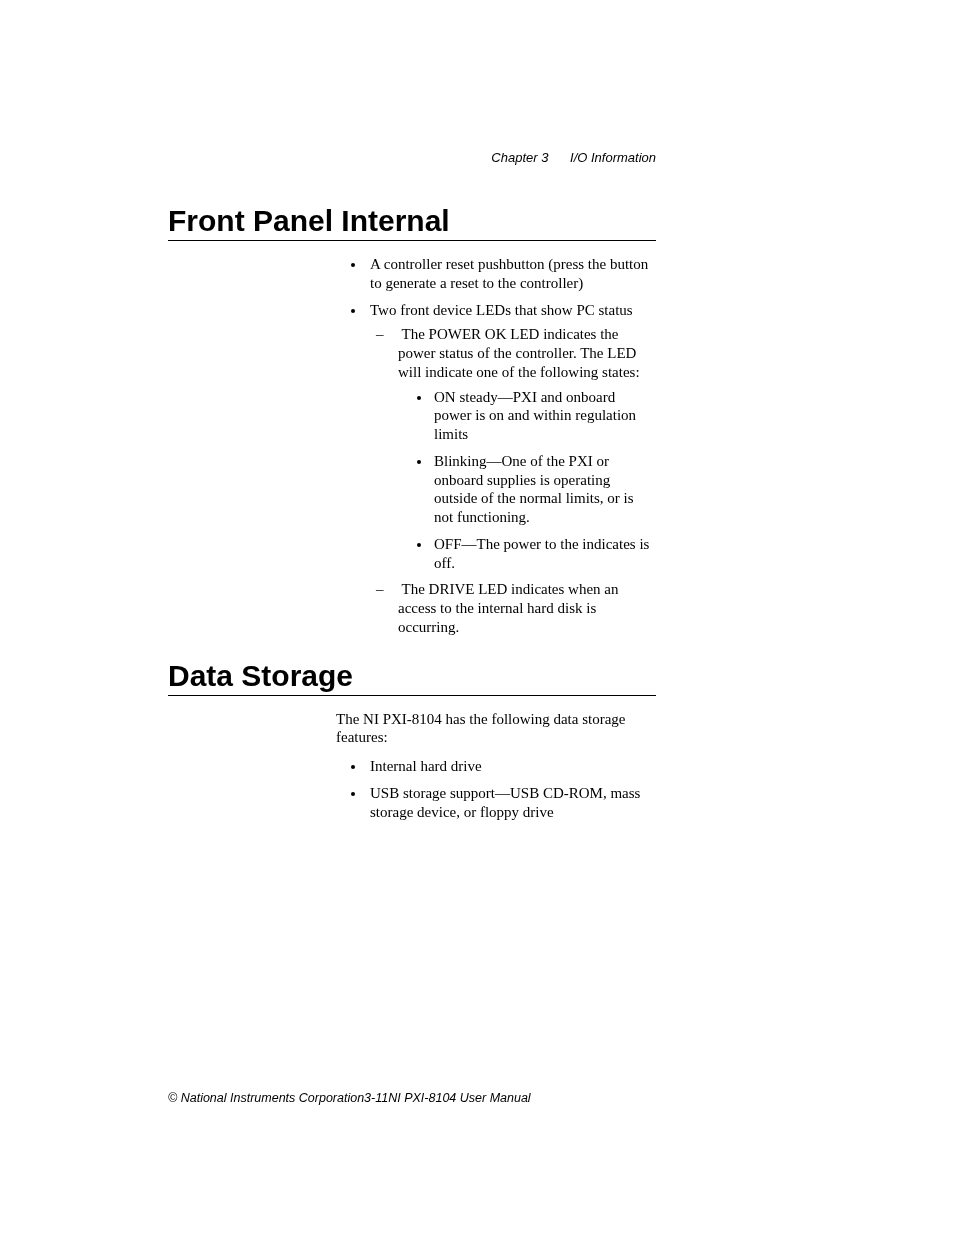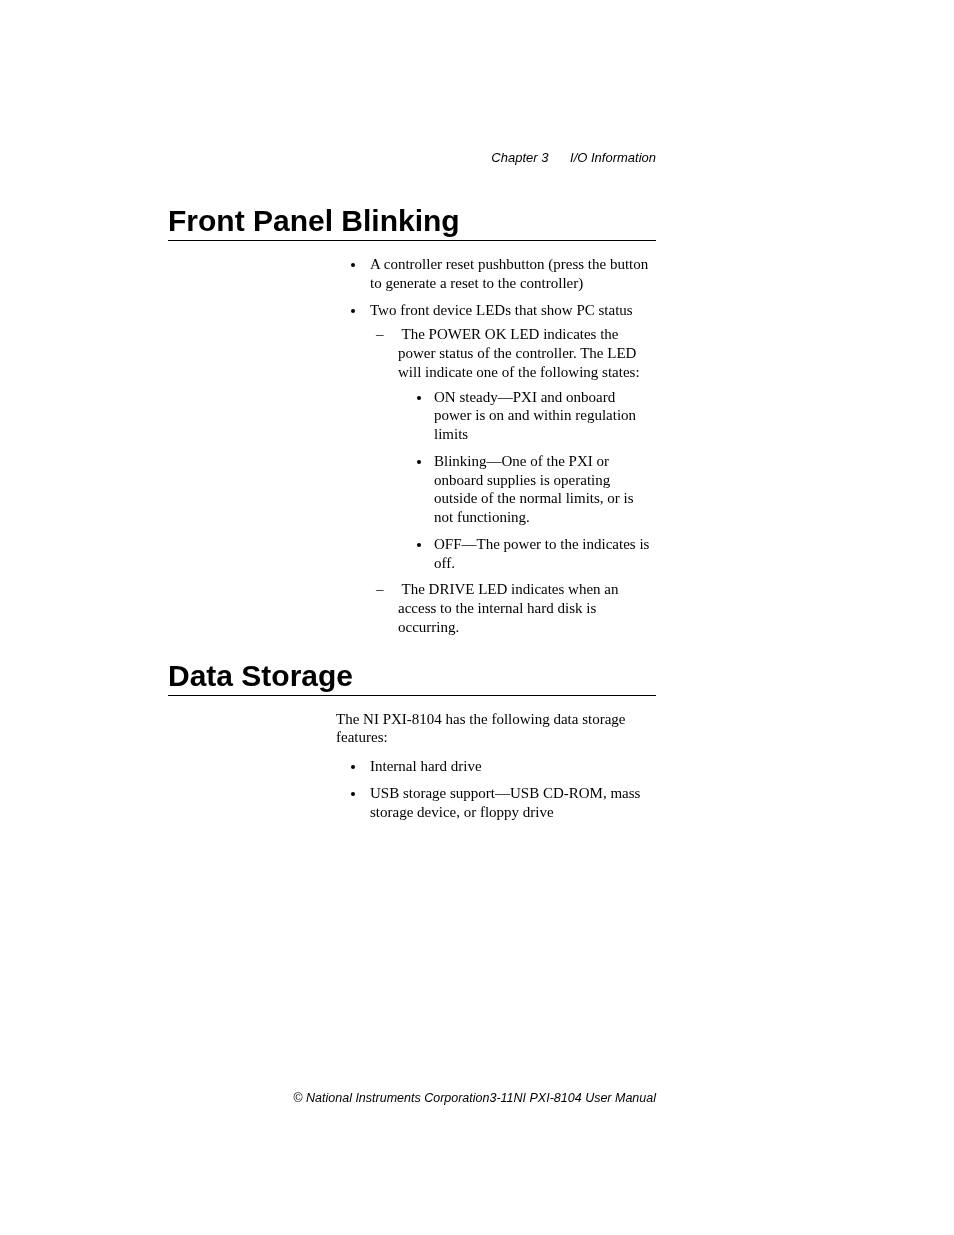--- a/index.html
+++ b/index.html
@@ -76,35 +76,35 @@
   .block2 { margin-top: 22px; }
   .footer {
     position: absolute;
     left: 168px;
     right: 122px;
     bottom: 130px;
     font-family: Arial, Helvetica, sans-serif;
     font-style: italic;
     font-size: 12.5px;
     display: flex;
-    justify-content: flex-end;
+    justify-content: flex-start;
   }
 </style>
 </head>
 <body>
 
 <div class="page">
 
   <div class="running-head">
     <span class="chap">Chapter 3</span>
     <span>I/O Information</span>
   </div>
 
   <div class="block1">
-    <h1 class="section-title">Front Panel Blinking</h1>
+    <h1 class="section-title">Front Panel Internal</h1>
     <hr class="rule">
     <div class="body">
       <ul class="b1">
         <li>A controller reset pushbutton (press the button to generate a reset to the controller)</li>
         <li>
           <span>Two front device LEDs that show PC status</span>
           <ul class="d1">
             <li>
               <span>The </span><span class="bold">POWER OK</span><span> LED indicates the power status of the controller. The LED will indicate one of the following states:</span>
               <ul class="b2">

